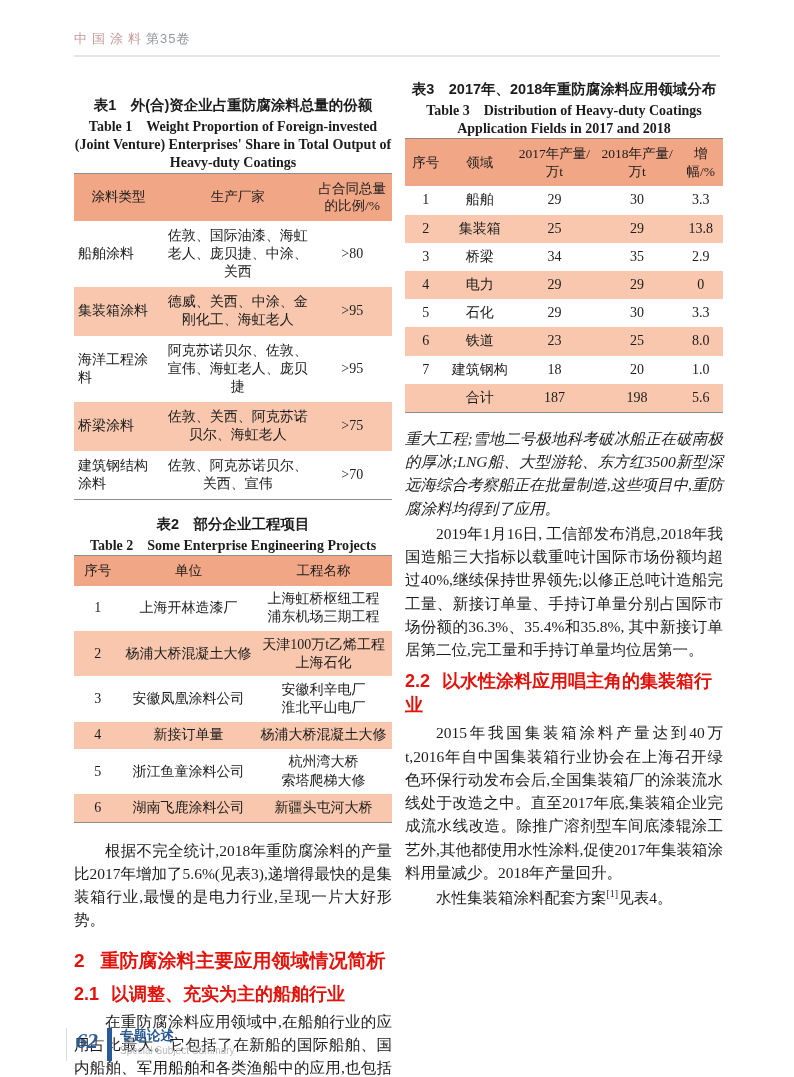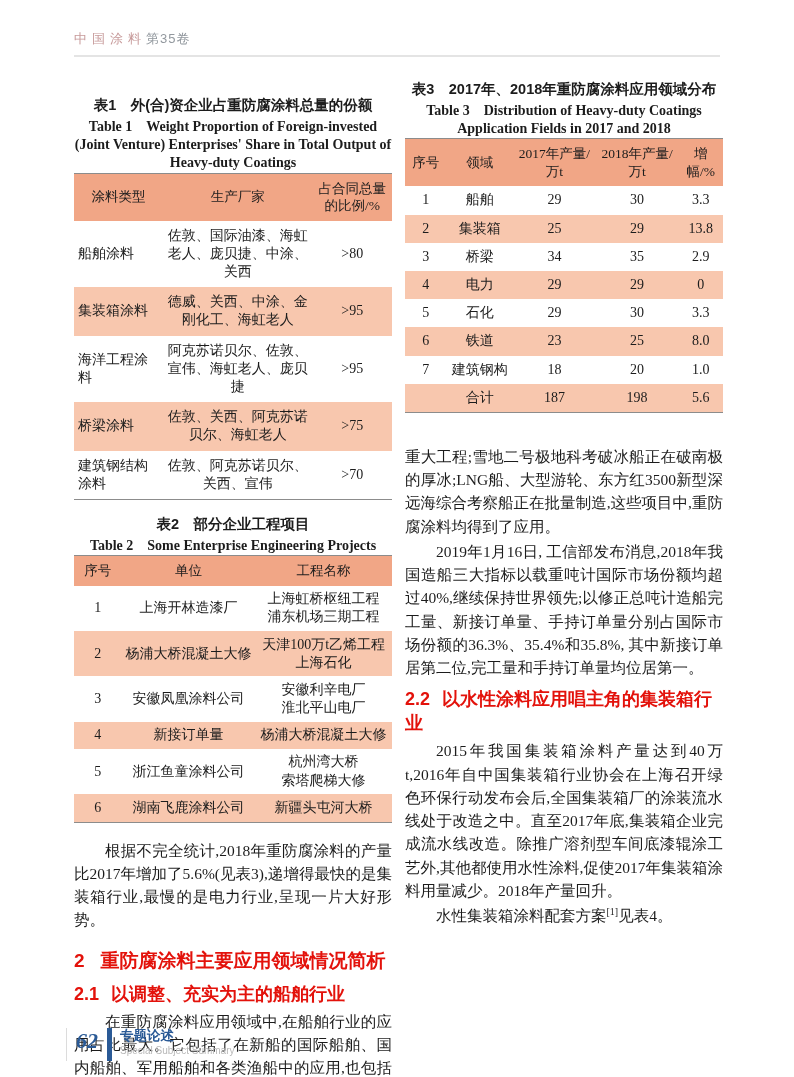--- a/index.html
+++ b/index.html
@@ -298,21 +298,21 @@
             <tr>
               <td></td>
               <td>合计</td>
               <td>187</td>
               <td>198</td>
               <td>5.6</td>
             </tr>
           </tbody>
         </table>
 
-      <p class="para" style="margin-top:32px;">重大工程;雪地二号极地科考破冰船正在破南极的厚冰;LNG船、大型游轮、东方红3500新型深远海综合考察船正在批量制造,这些项目中,重防腐涂料均得到了应用。</p>
+      <p class="para" style="margin-top:14px;font-style:italic;">重大工程;雪地二号极地科考破冰船正在破南极的厚冰;LNG船、大型游轮、东方红3500新型深远海综合考察船正在批量制造,这些项目中,重防腐涂料均得到了应用。</p>
       <p class="para indent tight">2019年1月16日, 工信部发布消息,2018年我国造船三大指标以载重吨计国际市场份额均超过40%,继续保持世界领先;以修正总吨计造船完工量、新接订单量、手持订单量分别占国际市场份额的36.3%、35.4%和35.8%, 其中新接订单居第二位,完工量和手持订单量均位居第一。</p>
 
       <div class="h3">
         <span class="sec-num">2.2</span><span>以水性涂料应用唱主角的集装箱行业</span>
       </div>
 
       <p class="para indent tight">2015年我国集装箱涂料产量达到40万t,2016年自中国集装箱行业协会在上海召开绿色环保行动发布会后,全国集装箱厂的涂装流水线处于改造之中。直至2017年底,集装箱企业完成流水线改造。除推广溶剂型车间底漆辊涂工艺外,其他都使用水性涂料,促使2017年集装箱涂料用量减少。2018年产量回升。</p>
       <p class="para indent tight"><span>水性集装箱涂料配套方案</span><sup>[1]</sup><span>见表4。</span></p>
     </div>
 

